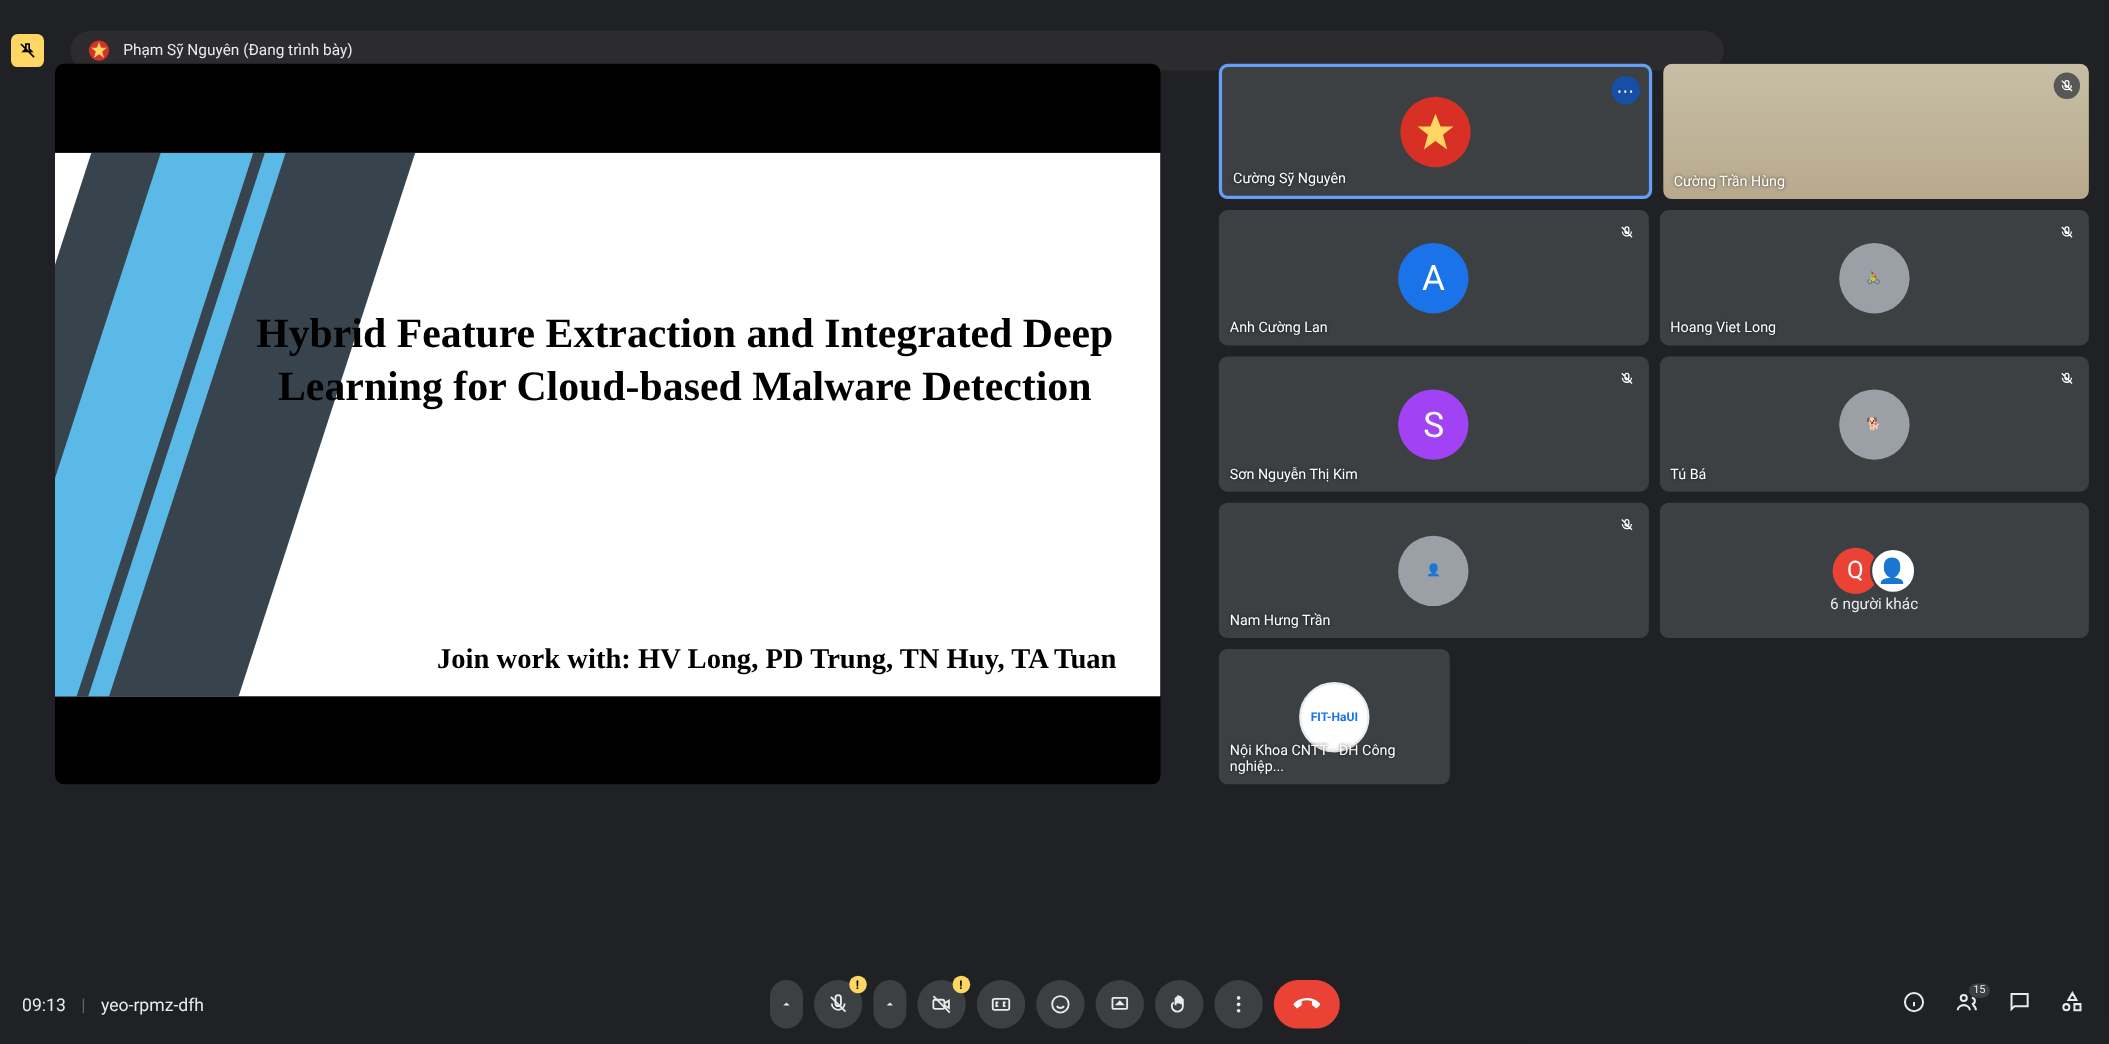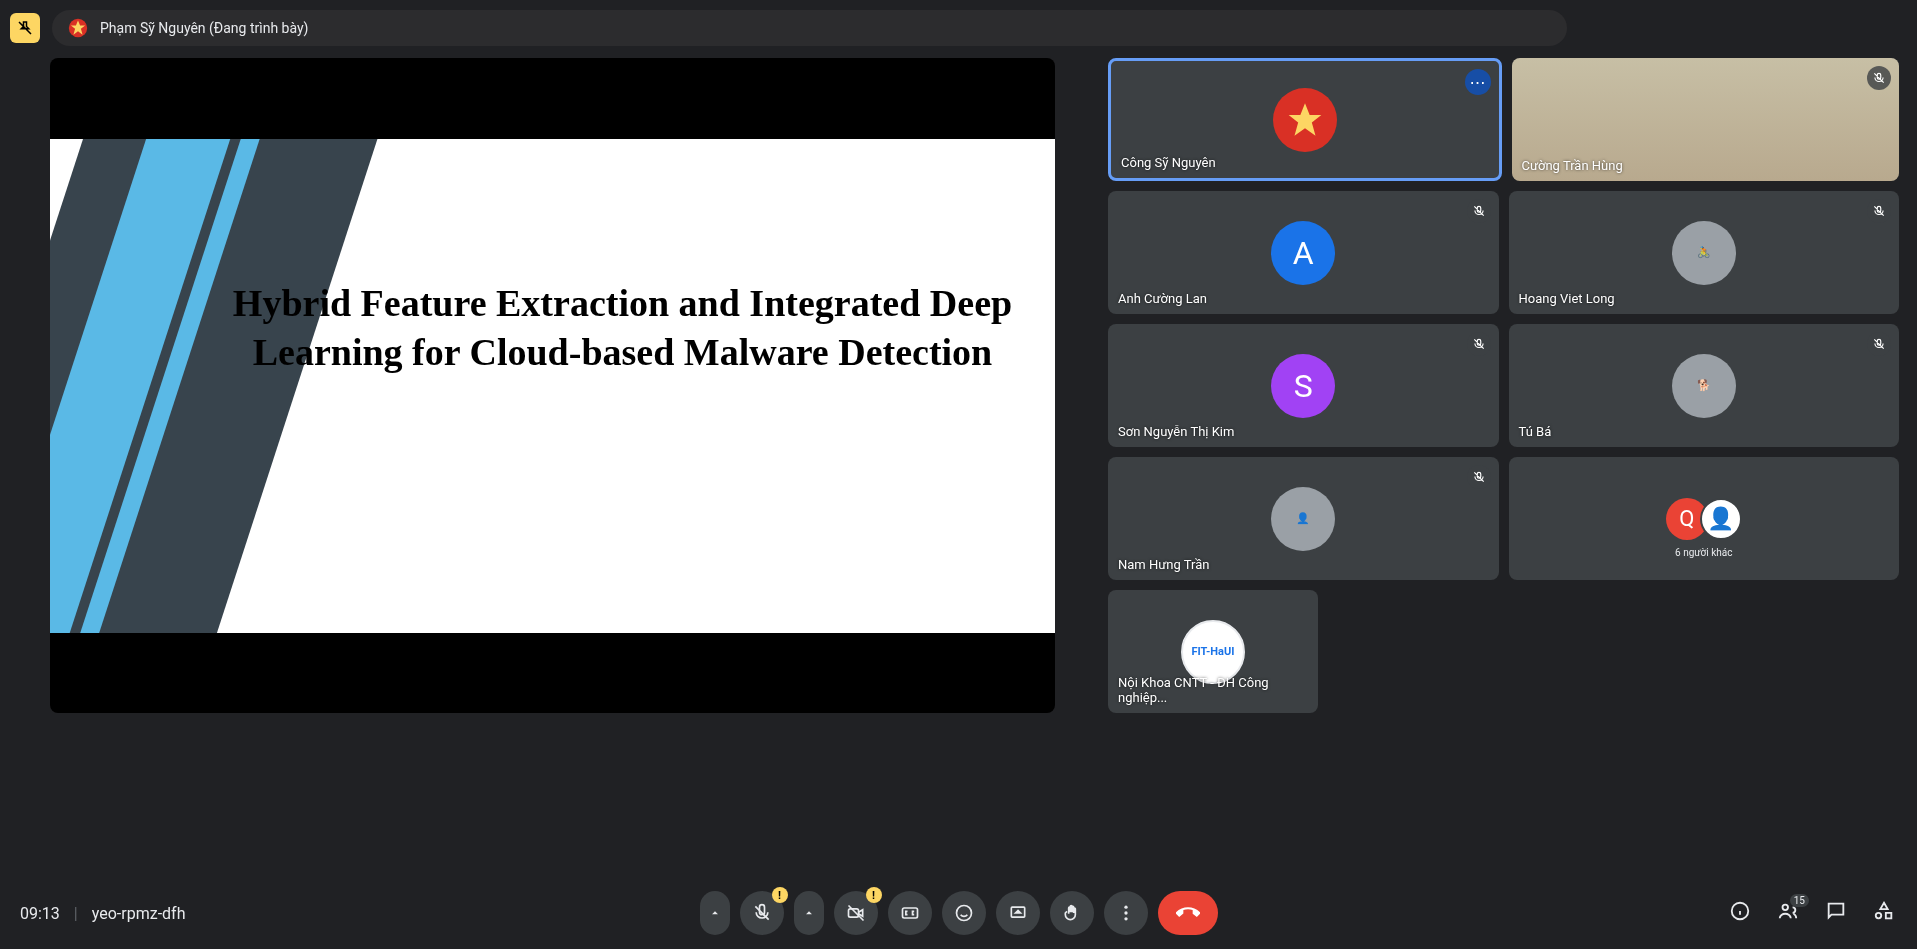--- a/index.html
+++ b/index.html
@@ -8,27 +8,27 @@
       height: 949px;
       background: #202124;
       font-family: 'Google Sans', Roboto, Arial, sans-serif;
       color: #e8eaed;
       overflow: hidden;
       position: relative;
     }
     
     .header {
       position: absolute;
-      top: 10px;
+      top: 28px;
       left: 10px;
       right: 350px;
       height: 36px;
       display: flex;
       align-items: center;
-      gap: 12px;
+      gap: 24px;
     }
     .pin-btn {
       width: 30px; height: 30px;
       background: #fdd663;
       border-radius: 6px;
       display: flex; align-items: center; justify-content: center;
     }
     .presenter-pill {
       flex: 1;
       height: 36px;
@@ -160,21 +160,21 @@
     .avatar.star { background: #d93025; }
     .avatar.blue { background: #1a73e8; }
     .avatar.purple { background: #a142f4; }
     .avatar.image { background: #9aa0a6; font-size:11px; text-align:center; }
     .avatar.red { background: #ea4335; }
     .avatar-pair { display:flex; align-items:center; }
     .avatar-pair .avatar { width:42px; height:42px; font-size:22px; }
     .avatar-pair .avatar:nth-child(2){ margin-left:-8px; border:2px solid #3c4043; background:#fff; color:#000;}
     .tile-others-text {
       position:absolute; bottom:22px; left:0; right:0; text-align:center;
-      font-size:10px; color:#e8eaed;
+      font-size:14px; color:#e8eaed;
     }
     .tile-bg-room {
       position:absolute; inset:0;
       background: linear-gradient(#c7bfa5,#b8a98e);
     }
     .grid-center { }
     .tile-center { flex:0 0 210px; }
     
     .bottom {
       position: absolute;
@@ -248,34 +248,35 @@
 </div>
 
 <div class="main">
   <div class="slide">
     <div class="slide-stripe">
       <div class="stripe-dark"></div>
       <div class="stripe-light"></div>
       <div class="stripe-thin"></div>
     </div>
     <div class="slide-title">Hybrid Feature Extraction and Integrated Deep Learning for Cloud-based Malware Detection</div>
+    <div class="slide-authors">Join work with: HV Long, PD Trung, TN Huy, TA Tuan</div>
     <div class="slide-date">Hanoi, 11/2024</div>
   </div>
 </div>
 
 <div class="grid">
   <div class="grid-row">
     <div class="tile active">
       <div class="avatar star">
         <svg width="40" height="40" viewBox="0 0 24 24">
             <path d="M12 2l2.8 7h7l-5.7 4.5 2.2 8-6.3-4.6-6.3 4.6 2.2-8L2.2 9h7z" fill="#fdd663"></path>
           </svg>
       </div>
       <div class="tile-more">⋯</div>
-      <div class="tile-name">Công Sỹ Nguyên</div>
+      <div class="tile-name">Cường Sỹ Nguyên</div>
     </div>
     <div class="tile">
       <div class="tile-bg-room"></div>
       <div class="tile-mute">
           <svg width="14" height="14" viewBox="0 0 24 24" fill="#fff">
             <path d="M19 11a7 7 0 01-14 0M12 4a3 3 0 013 3v4a3 3 0 01-6 0V7a3 3 0 013-3zM4 4l16 16" stroke="#fff" stroke-width="2" fill="none"></path>
           </svg>
         </div>
       <div class="tile-name">Cường Trần Hùng</div>
     </div>

